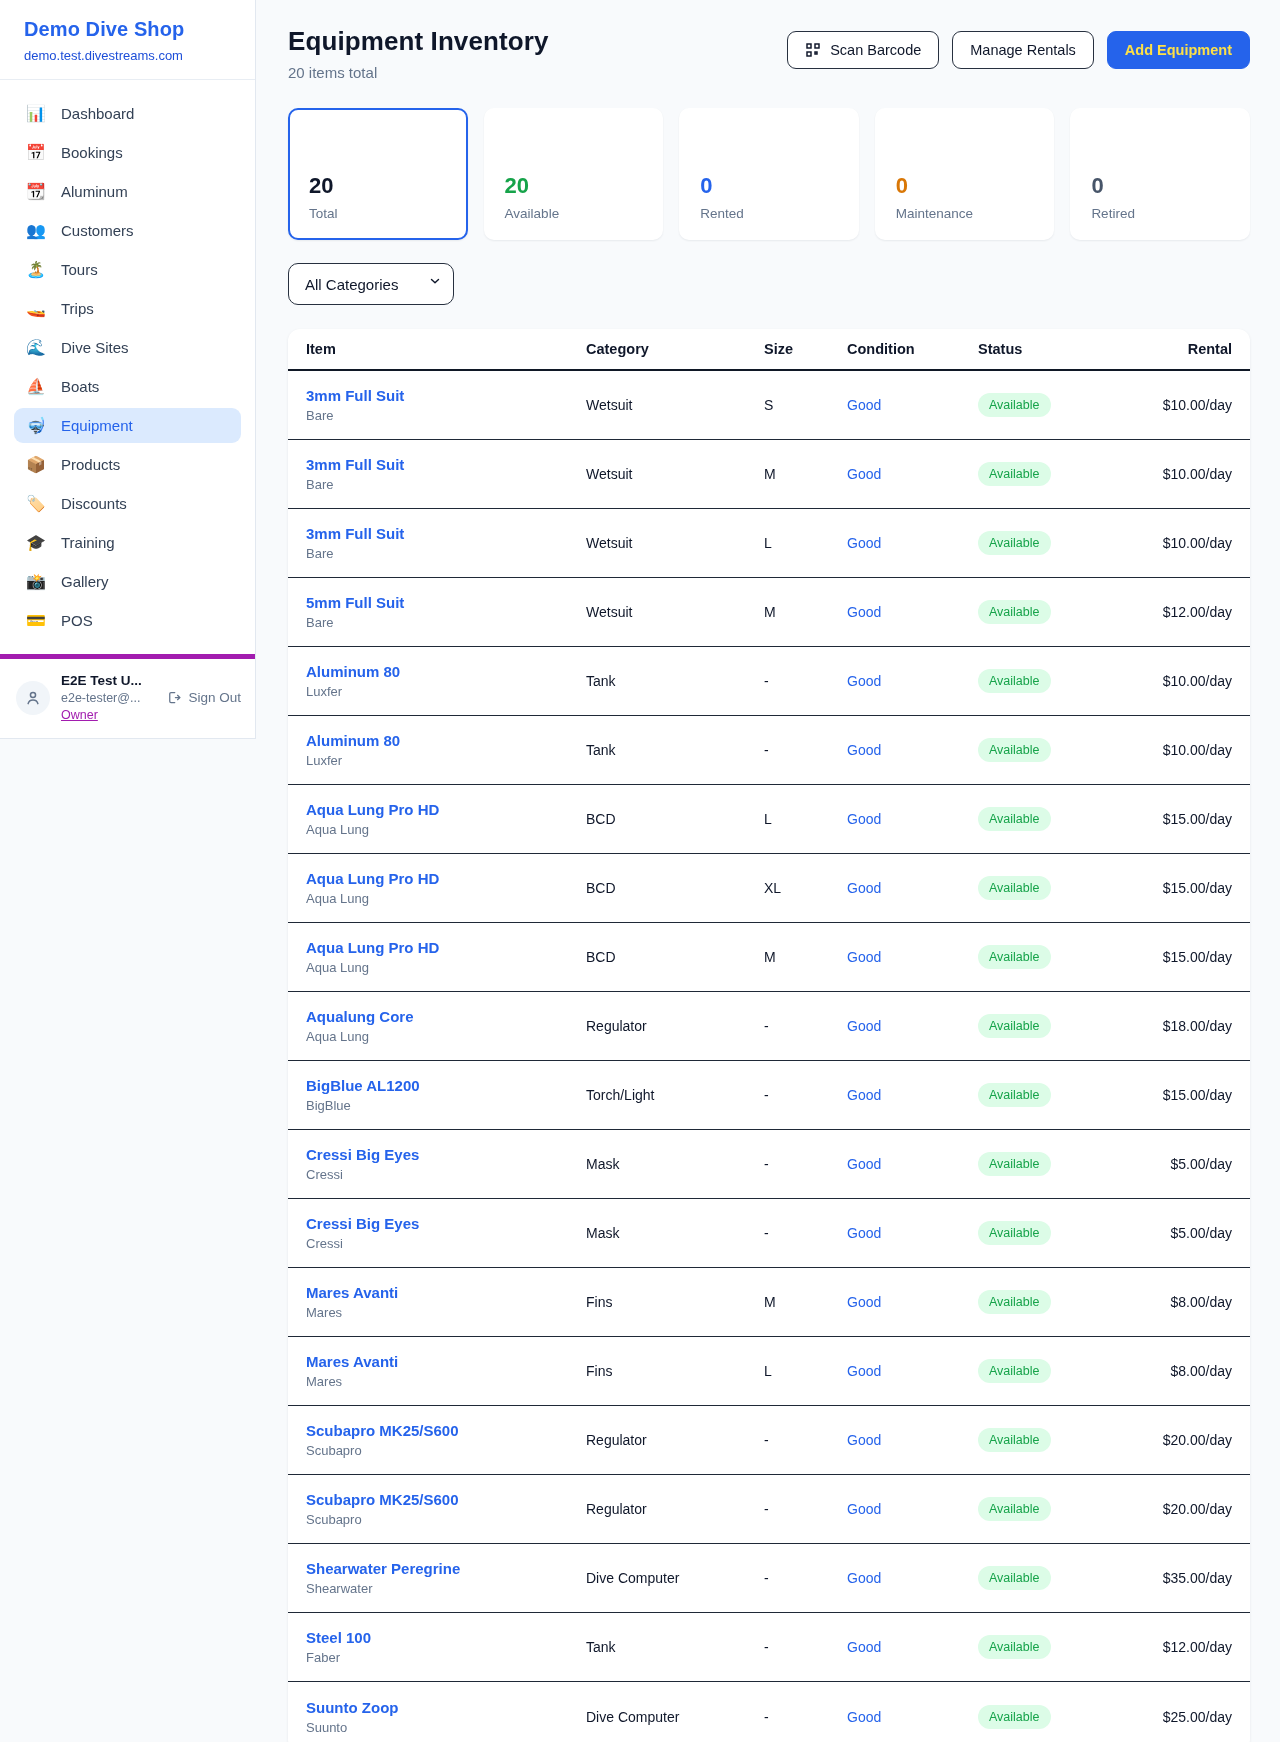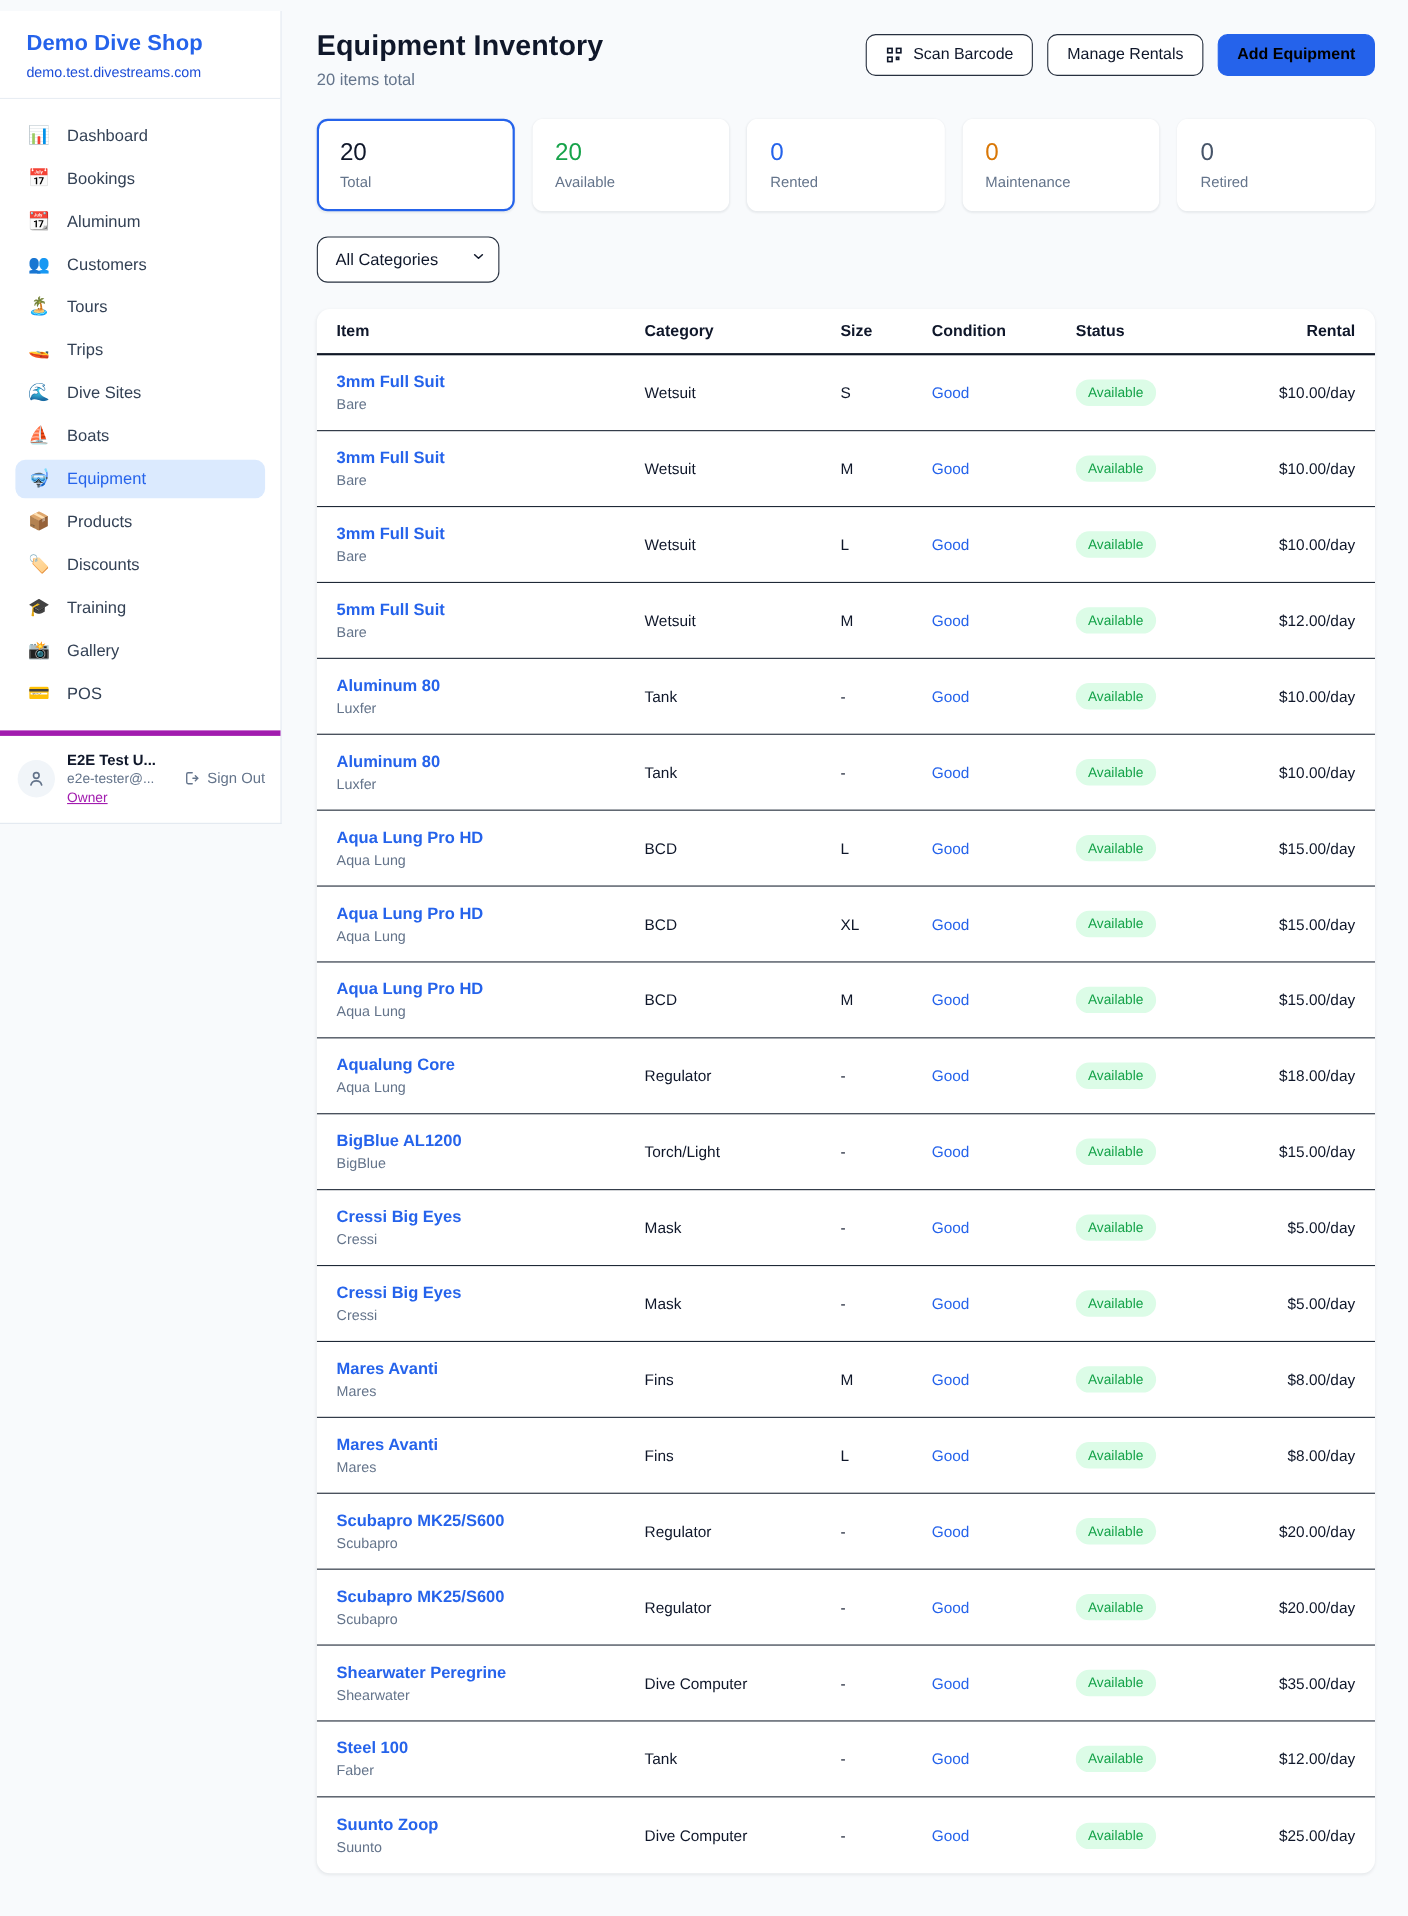--- a/index.html
+++ b/index.html
@@ -6,21 +6,21 @@
   html,body { width:1280px; }
   body {
     height:1742px;
     background:#f8fafc;
     font-family:"Liberation Sans", sans-serif;
     color:#0f172a;
     position:relative;
   }
   
   .sidebar {
-    position:absolute; top:10px; left:0; width:256px;
+    position:absolute; top:0; left:0; width:256px;
     background:#ffffff;
     border-right:1px solid #e2e8f0;
     border-bottom:1px solid #e2e8f0;
   }
   .brand { padding:18px 24px 16px; border-bottom:1px solid #e8edf3; }
   .brand-name { font-size:20px; font-weight:700; color:#2563eb; letter-spacing:.1px; }
   .brand-domain { font-size:13px; color:#1d4ed8; margin-top:7px; }
   .nav { padding:16px 14px 12px; }
   .nav-item {
     display:flex; align-items:center; gap:15px;
@@ -53,30 +53,30 @@
   .page-header { display:flex; justify-content:space-between; align-items:flex-start; }
   .page-title { font-size:26px; font-weight:800; color:#0f172a; letter-spacing:.1px; }
   .page-subtitle { font-size:15px; color:#64748b; margin-top:7px; }
   .header-buttons { display:flex; gap:13px; margin-top:5px; }
   .btn {
     height:38px; padding:0 17px; border-radius:9px;
     display:inline-flex; align-items:center; gap:9px;
     font-size:14.5px; font-weight:500; font-family:inherit;
     background:#ffffff; border:1.5px solid #27303f; color:#0f172a; cursor:pointer;
   }
-  .btn-primary { background:#2563eb; border-color:#2563eb; color:#000000; font-weight:600; }
+  .btn-primary { background:#2563eb; border-color:#2563eb; color:#fde047; font-weight:600; }
   
   .stats { display:flex; gap:16px; margin-top:27px; }
   .stat-card {
     flex:1; background:#ffffff; border-radius:10px;
     padding:15px 19px 17px; border:2px solid transparent;
     box-shadow:0 1px 2px rgba(15,23,42,.07); cursor:pointer;
   }
   .stat-card.active { border-color:#2563eb; }
-  .stat-value { font-size:22px; font-weight:400; }
+  .stat-value { font-size:22px; font-weight:700;margin-top:48px; }
   .stat-label { font-size:13.5px; color:#64748b; margin-top:7px; }
   
   .filters { display:flex; gap:16px; margin-top:23px; }
   .search-input {
     flex:1; height:42px; background:#fff;
     border:1.5px solid #27303f; border-radius:10px;
     padding:0 17px; font-size:15px; font-family:inherit; color:#0f172a;
   }
   .search-input::placeholder { color:#64748b; }
   .select-wrap { position:relative; width:166px; }

